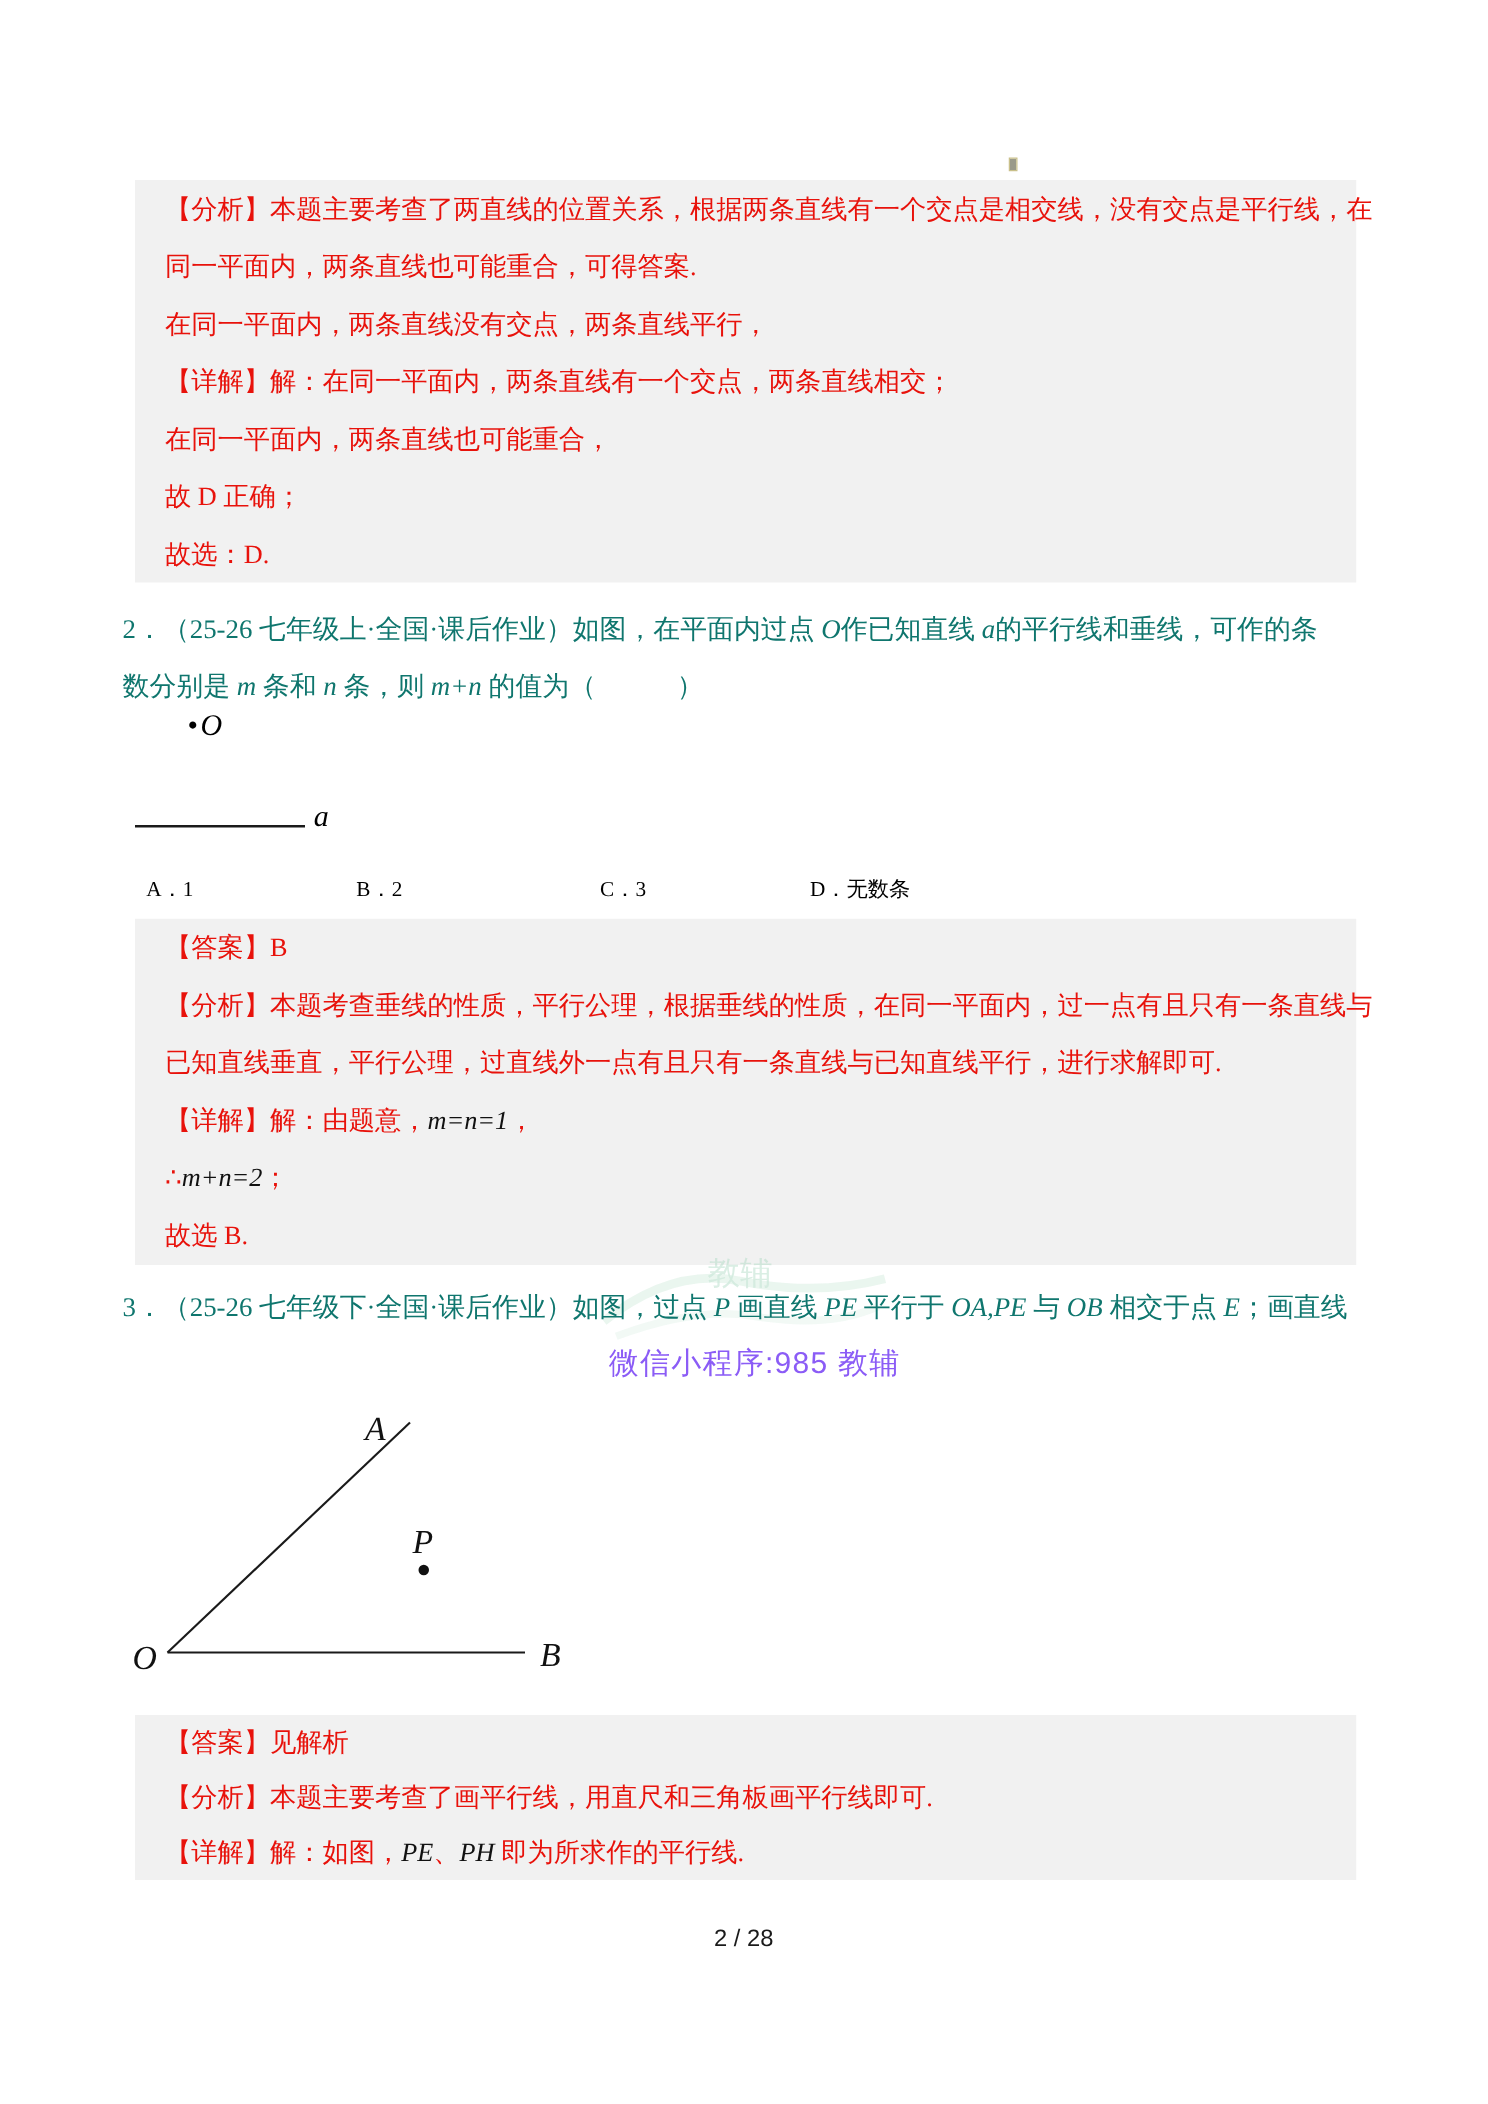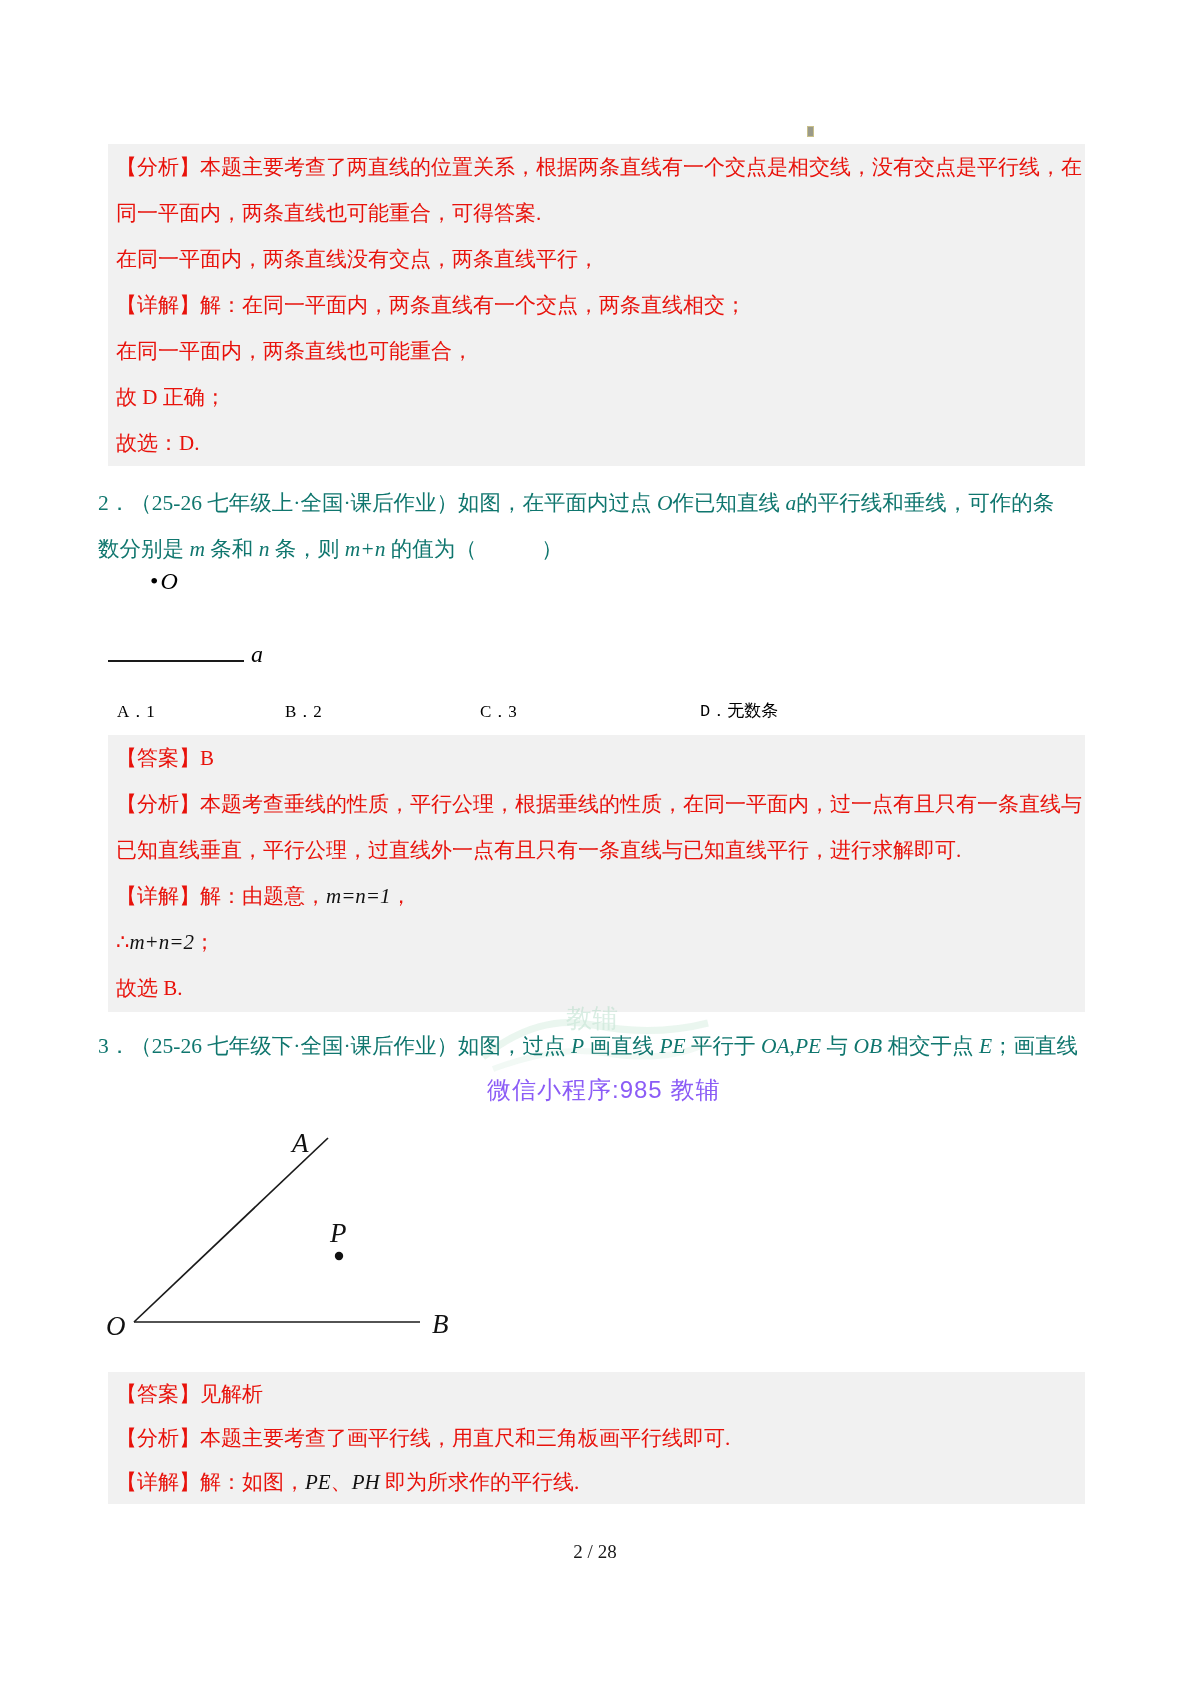--- a/index.html
+++ b/index.html
@@ -8,21 +8,21 @@
     width:1190px;height:1683px;
     background:#ffffff;
     font-family:"Liberation Serif","DejaVu Serif",serif;
     color:#000;
     overflow:hidden;
   }
   .gray-block{
     position:absolute;
     left:108px;width:977px;
     background:#f1f1f1;
-    padding:0 0 0 8px;
+    padding:0 0 0 24px;
     box-sizing:border-box;
   }
   .sol-line{
     height:46px;line-height:46px;
     font-size:21px;
     color:#e8120b;
     white-space:nowrap;
   }
   .sol-line-sm{height:44px;line-height:44px;}
   .stem-line{
@@ -33,21 +33,21 @@
   }
   .i{font-style:italic;font-family:"Liberation Serif","DejaVu Serif",serif;}
   .b{color:#111;}
   .opt{
     position:absolute;top:689px;height:46px;line-height:46px;
     font-size:17px;color:#000;white-space:nowrap;
   }
   #opt-a{left:117px;}
   #opt-b{left:285px;}
   #opt-c{left:480px;}
-  #opt-d{left:700px;font-family:Liberation Mono, monospace;}
+  #opt-d{left:648px;}
   #q2-figure-point{
     position:absolute;left:150px;top:568px;
     font-size:24px;letter-spacing:2px;
   }
   #q2-figure-line{
     position:absolute;left:108px;top:660px;
     width:136px;height:2px;background:#1a1a1a;
   }
   #q2-figure-line-label{
     position:absolute;left:251px;top:641px;
@@ -57,21 +57,21 @@
   #watermark-logo{position:absolute;left:468px;top:995px;opacity:0.55;}
   #watermark-text{
     position:absolute;left:487px;top:1074px;
     font-size:24px;color:#8b5cf6;
     font-family:"Liberation Sans","DejaVu Sans",sans-serif;
     letter-spacing:1px;white-space:nowrap;
   }
   #page-footer{
     position:absolute;left:0;top:1541px;width:1190px;
     text-align:center;
-    font-family:Liberation Serif, serif;
+    font-family:Liberation Sans, sans-serif;
     font-size:19px;color:#1a1a1a;
   }
   #top-artifact{
     position:absolute;left:808px;top:127px;
     width:5px;height:9px;background:#9a9a8a;
     outline:1px solid #c9c08a;
   }
 </style>
 </head>
 <body>

